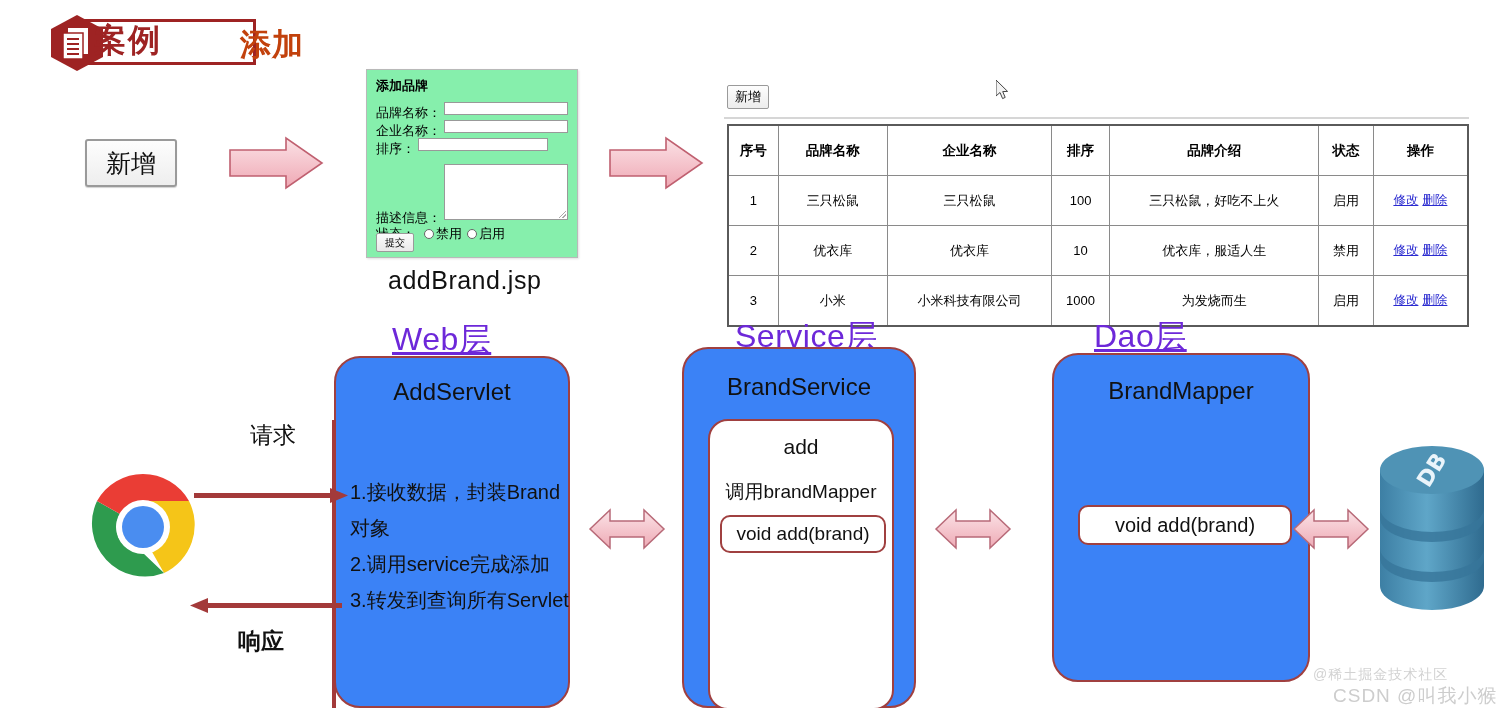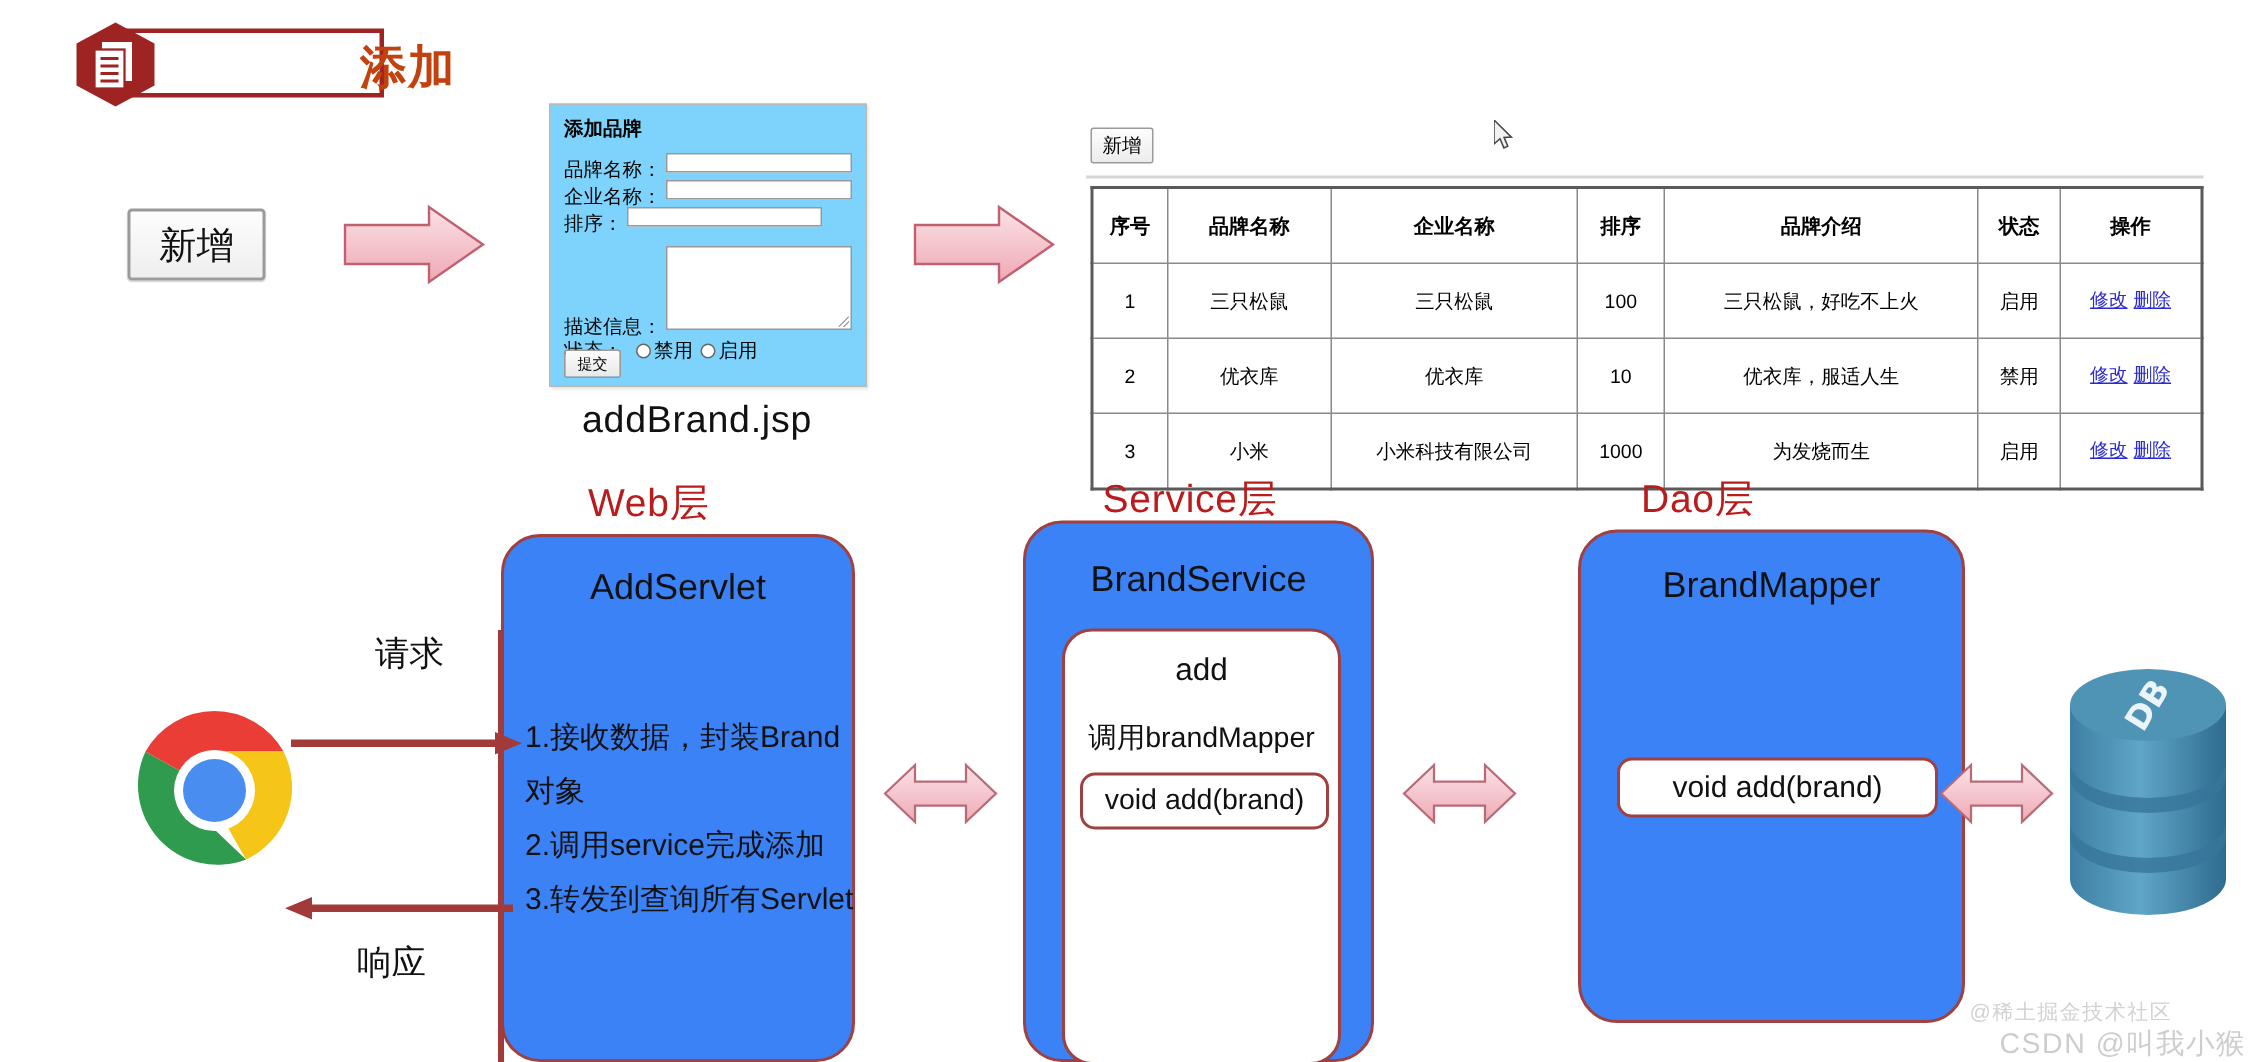--- a/index.html
+++ b/index.html
@@ -37,21 +37,21 @@
     font-size:25px;color:#111;display:flex;align-items:center;justify-content:center;
     box-shadow:0 1px 1px rgba(0,0,0,.18);
   }
 
   
   .fat-arrow{display:block;}
 
   
   #form-panel{
     left:366px;top:69px;width:212px;height:189px;
-    border:1px solid #b9b9b9;background:#7dd3fc;box-sizing:border-box;
+    border:1px solid #b9b9b9;background:#86efac;box-sizing:border-box;
     box-shadow:1px 1px 2px rgba(0,0,0,.12);
   }
   #form-title{
     position:absolute;left:9px;top:7px;font-size:13px;font-weight:700;color:#000;
   }
   .frow{position:absolute;font-size:13px;color:#000;white-space:nowrap;}
   .finput{
     position:absolute;border:1px solid #999;background:#fff;height:13px;
     box-sizing:border-box;
   }
@@ -96,21 +96,21 @@
   }
   table.brand td,table.brand th{
     border:1px solid #8a8a8a;text-align:center;padding:14px 4px;height:21px;
     color:#000;font-weight:400;white-space:nowrap;
   }
   table.brand th{font-weight:700;font-size:13.5px;}
   table.brand a{color:#2a2ad0;text-decoration:underline;margin:0 2px;font-size:12.5px;}
   #cursor{left:996px;top:80px;width:14px;height:20px;}
 
   
-  .layer-title{font-size:26px;color:#b91c1c;letter-spacing:.5px;}
+  .layer-title{font-size:32px;color:#6d28d9;letter-spacing:.5px;text-decoration:underline;}
 
   
   .rbox{
     border:2.5px solid #a04040;border-radius:26px;background:#3b82f6;box-sizing:border-box;
   }
   .rbox-inner{
     border:2.5px solid #a04040;border-radius:20px;background:#fff;box-sizing:border-box;
   }
   .rbox-pill{
     border:2.5px solid #a04040;border-radius:10px;background:#fff;box-sizing:border-box;
@@ -139,20 +139,21 @@
   <div id="case-label-box"></div>
   <svg id="case-hex" viewBox="0 0 58 58">
     <polygon points="29,1 55,15 55,43 29,57 3,43 3,15" fill="#9e2323"></polygon>
     <rect x="20" y="14" width="20" height="26" fill="#ffffff"></rect>
     <rect x="15" y="19" width="20" height="26" fill="#ffffff" stroke="#9e2323" stroke-width="1.5"></rect>
     <rect x="19" y="24" width="12" height="2" fill="#9e2323"></rect>
     <rect x="19" y="29" width="12" height="2" fill="#9e2323"></rect>
     <rect x="19" y="34" width="12" height="2" fill="#9e2323"></rect>
     <rect x="19" y="39" width="12" height="2" fill="#9e2323"></rect>
   </svg>
+  <div id="case-label-text">案例</div>
 </div>
 <div class="abs" id="title-add">添加</div>
 
 <div class="abs" id="btn-xinzeng-left">新增</div>
 
 <svg class="abs fat-arrow" style="left:228px;top:136px;" width="96" height="54" viewBox="0 0 96 54">
   <defs>
     <linearGradient id="pk1" x1="0" y1="0" x2="0" y2="1">
       <stop offset="0%" stop-color="#fbe2e6"></stop>
         <stop offset="100%" stop-color="#efa8b4"></stop>
@@ -306,21 +307,21 @@
 <svg class="abs" style="left:330px;top:486px;" width="20" height="20" viewBox="0 0 20 20">
   <polygon points="0,2 18,9.5 0,17" fill="#a33a3a"></polygon>
 </svg>
 <div class="hline" style="left:200px;top:603px;width:142px;"></div>
 <svg class="abs" style="left:188px;top:596px;" width="20" height="20" viewBox="0 0 20 20">
   <polygon points="20,2 2,9.5 20,17" fill="#a33a3a"></polygon>
 </svg>
 <div class="vline" style="left:332px;top:420px;height:290px;"></div>
 
 <div class="side-label" style="left:250px;top:420px;">请求</div>
-<div class="side-label" style="left:238px;top:626px;">响应</div>
+<div class="side-label" style="left:238px;top:626px;font-weight:bold;">响应</div>
 
 <svg class="abs" style="left:1376px;top:446px;" width="112" height="166" viewBox="0 0 112 166">
   <defs>
     <linearGradient id="dbg" x1="0" y1="0" x2="1" y2="0">
       <stop offset="0%" stop-color="#3d7fa4"></stop>
         <stop offset="45%" stop-color="#5fa6c8"></stop>
       <stop offset="100%" stop-color="#2f6b8f"></stop>
     </linearGradient>
   </defs>
   <path d="M4 24 L4 140 A52 24 0 0 0 108 140 L108 24 Z" fill="url(#dbg)"></path>

